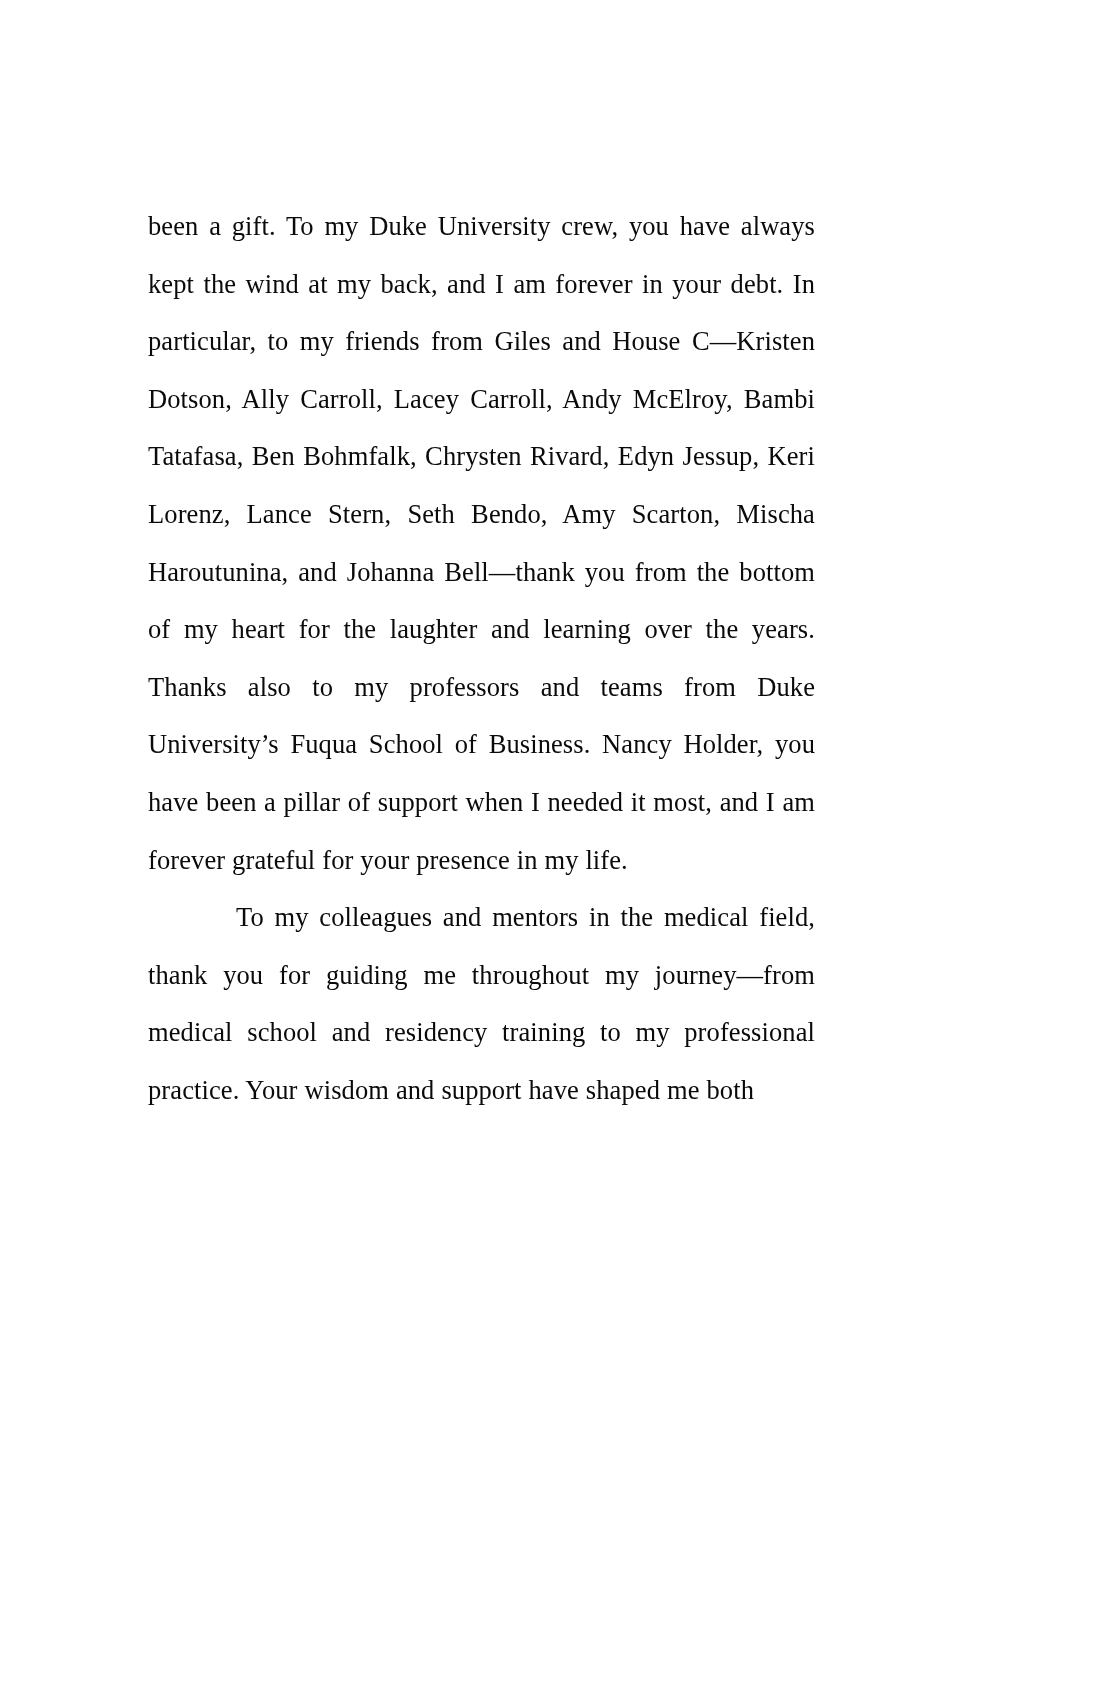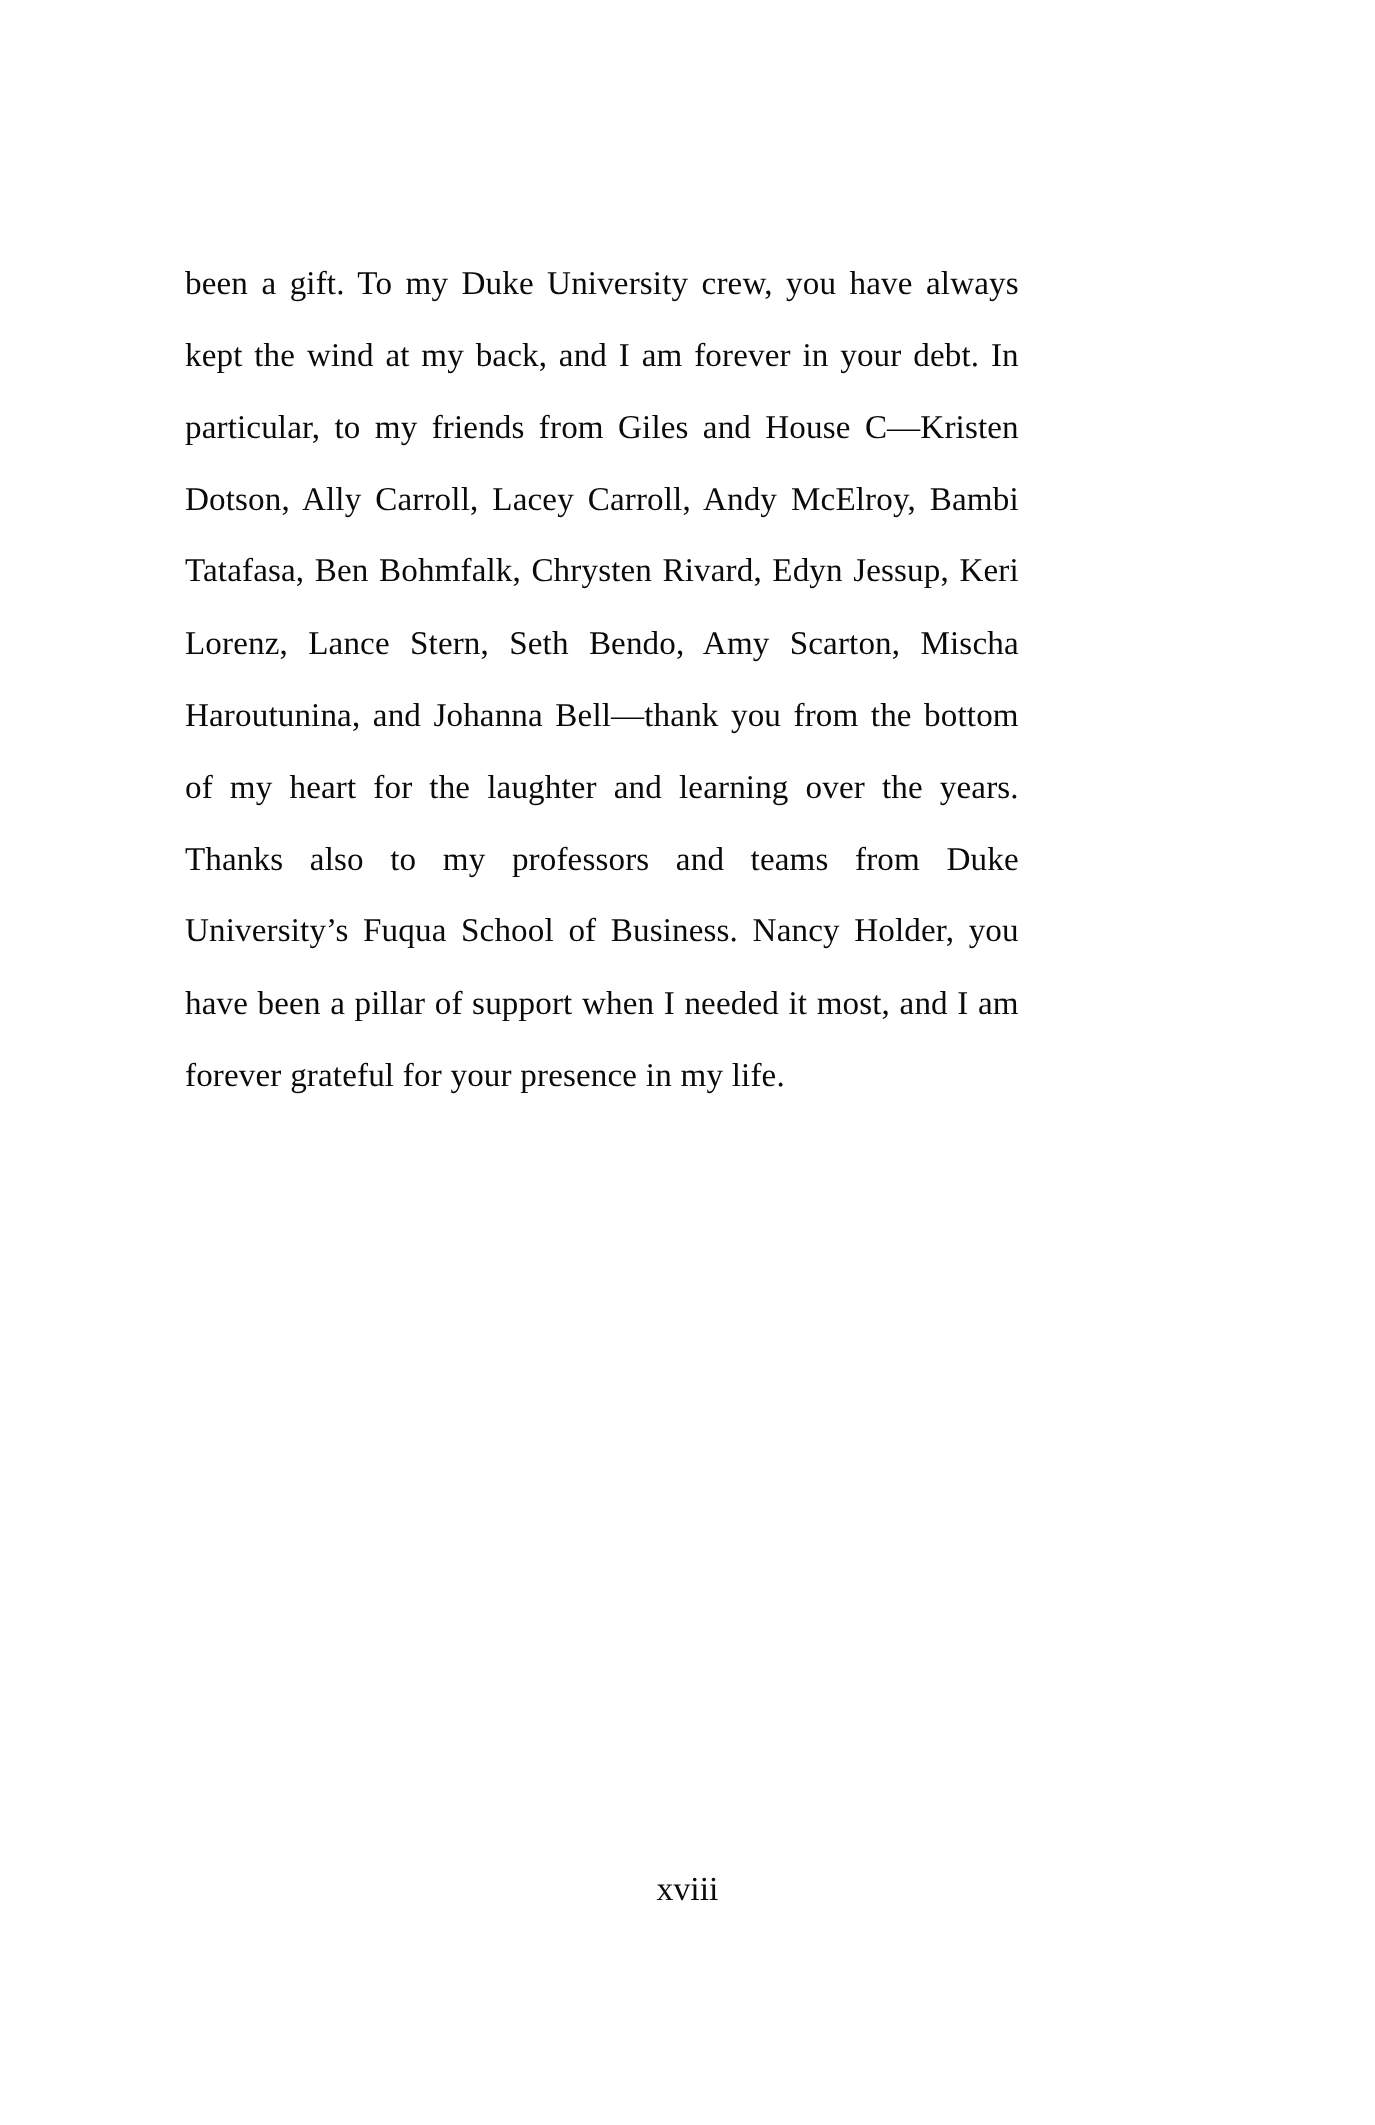--- a/index.html
+++ b/index.html
@@ -71,18 +71,18 @@
 </style>
 </head>
 <body>
 
 <div class="page">
 
   <div class="text-block">
 
     <p class="para continued">been a gift. To my Duke University crew, you have always kept the wind at my back, and I am forever in your debt. In particular, to my friends from Giles and House C—Kristen Dotson, Ally Carroll, Lacey Carroll, Andy McElroy, Bambi Tatafasa, Ben Bohmfalk, Chrysten Rivard, Edyn Jessup, Keri Lorenz, Lance Stern, Seth Bendo, Amy Scarton, Mischa Haroutunina, and Johanna Bell—thank you from the bottom of my heart for the laughter and learning over the years. Thanks also to my professors and teams from Duke University’s Fuqua School of Business. Nancy Holder, you have been a pillar of support when I needed it most, and I am forever grateful for your presence in my life.</p>
 
+    <p class="para indented">To my colleagues and mentors in the medical field, thank you for guiding me throughout my journey—from medical school and residency training to my professional practice. Your wisdom and support have shaped me both</p>
 
   </div>
 
-  <div class="page-number">xviii</div>
 
 </div>
 
 </body></html>

